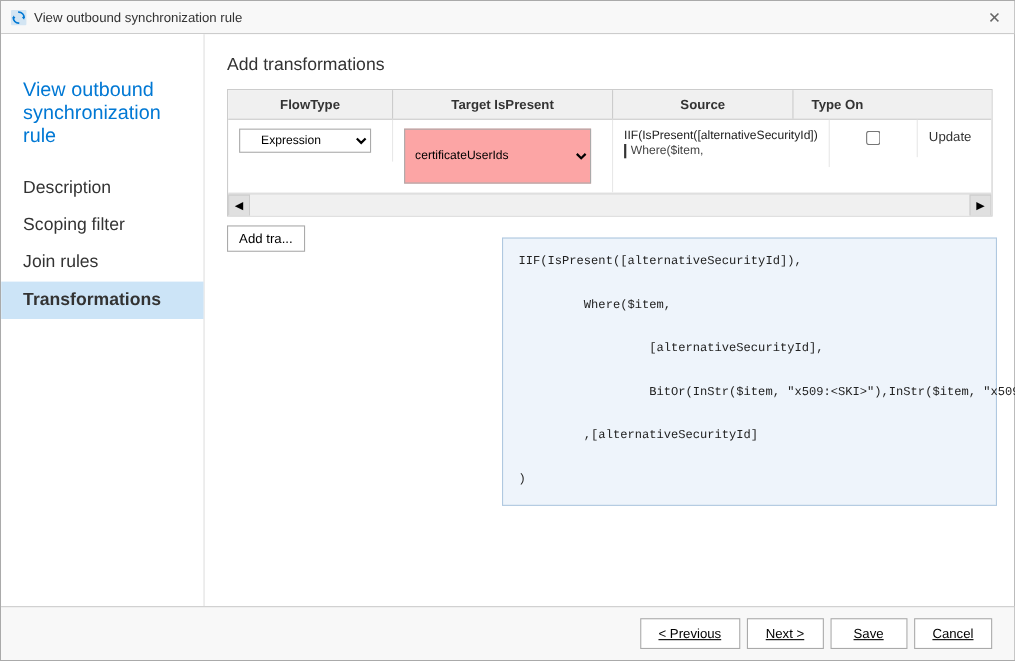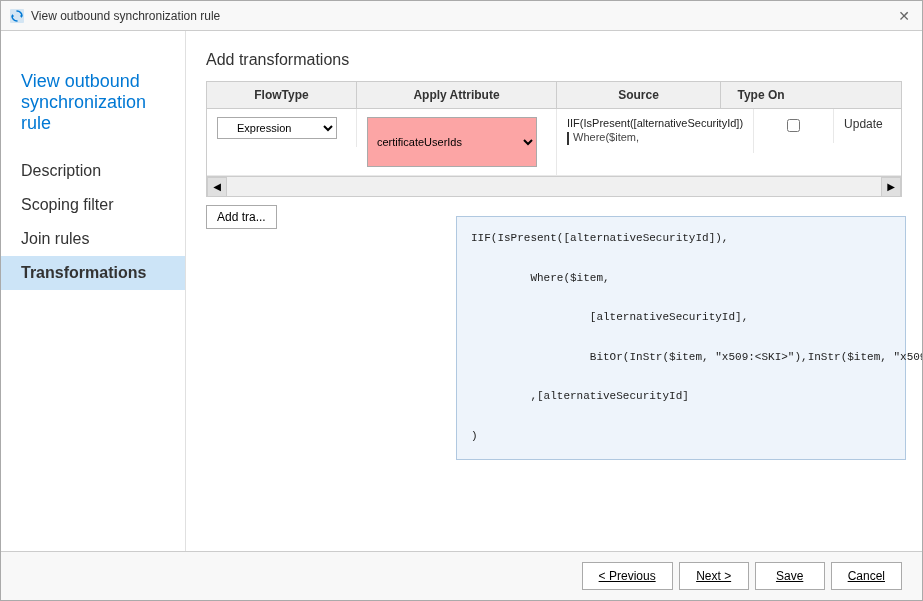--- a/index.html
+++ b/index.html
@@ -265,21 +265,21 @@
       <div class="sidebar-item active">Transformations</div>
     </div>
 
     <div class="main-content">
       <div class="section-title">Add transformations</div>
 
       <div class="table-container">
 
         <div class="table-header">
           <div class="th">FlowType</div>
-          <div class="th">Apply Attribute</div>
+          <div class="th">Target IsPresent</div>
           <div class="th">Source</div>
           <div class="th">Type On</div>
         </div>
 
         <div class="table-row">
           <div class="td">
             <select class="flow-type">
               <option>Expression</option>
               <option>Direct</option>
               <option>Constant</option>

